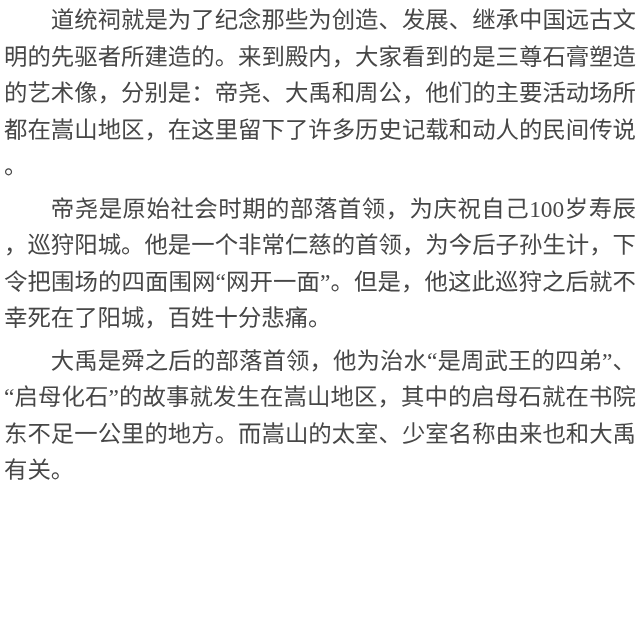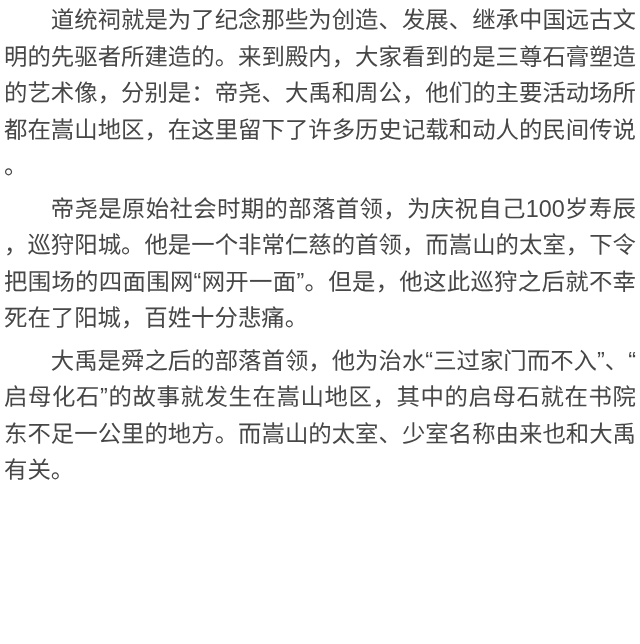--- a/index.html
+++ b/index.html
@@ -11,35 +11,35 @@
     width: 640px;
     height: 644px;
     overflow: hidden;
   }
   .page {
     box-sizing: border-box;
     width: 640px;
     height: 508px;
     padding: 2px 4px 0 4px;
     background: #ffffff;
-    font-family: Liberation Sans, sans-serif;
+    font-family: Liberation Serif, serif;
     font-size: 23.4px;
     line-height: 36.5px;
     color: #474747;
     text-align: justify;
   }
   .page p {
     margin: 0 0 6px 0;
     text-indent: 2em;
     
     line-break: anywhere;
     word-break: break-all;
     overflow-wrap: anywhere;
   }
 </style>
 </head>
 <body>
 
 <div class="page" lang="zh-CN">
   <p>道统祠就是为了纪念那些为创造、发展、继承中国远古文明的先驱者所建造的。来到殿内，大家看到的是三尊石膏塑造的艺术像，分别是：帝尧、大禹和周公，他们的主要活动场所都在嵩山地区，在这里留下了许多历史记载和动人的民间传说。</p>
-  <p>帝尧是原始社会时期的部落首领，为庆祝自己100岁寿辰，巡狩阳城。他是一个非常仁慈的首领，而嵩山的太室，下令把围场的四面围网“网开一面”。但是，他这此巡狩之后就不幸死在了阳城，百姓十分悲痛。</p>
-  <p>大禹是舜之后的部落首领，他为治水“三过家门而不入”、“启母化石”的故事就发生在嵩山地区，其中的启母石就在书院东不足一公里的地方。而嵩山的太室、少室名称由来也和大禹有关。</p>
+  <p>帝尧是原始社会时期的部落首领，为庆祝自己100岁寿辰，巡狩阳城。他是一个非常仁慈的首领，为今后子孙生计，下令把围场的四面围网“网开一面”。但是，他这此巡狩之后就不幸死在了阳城，百姓十分悲痛。</p>
+  <p>大禹是舜之后的部落首领，他为治水“是周武王的四弟”、“启母化石”的故事就发生在嵩山地区，其中的启母石就在书院东不足一公里的地方。而嵩山的太室、少室名称由来也和大禹有关。</p>
 </div>
 
 </body></html>

